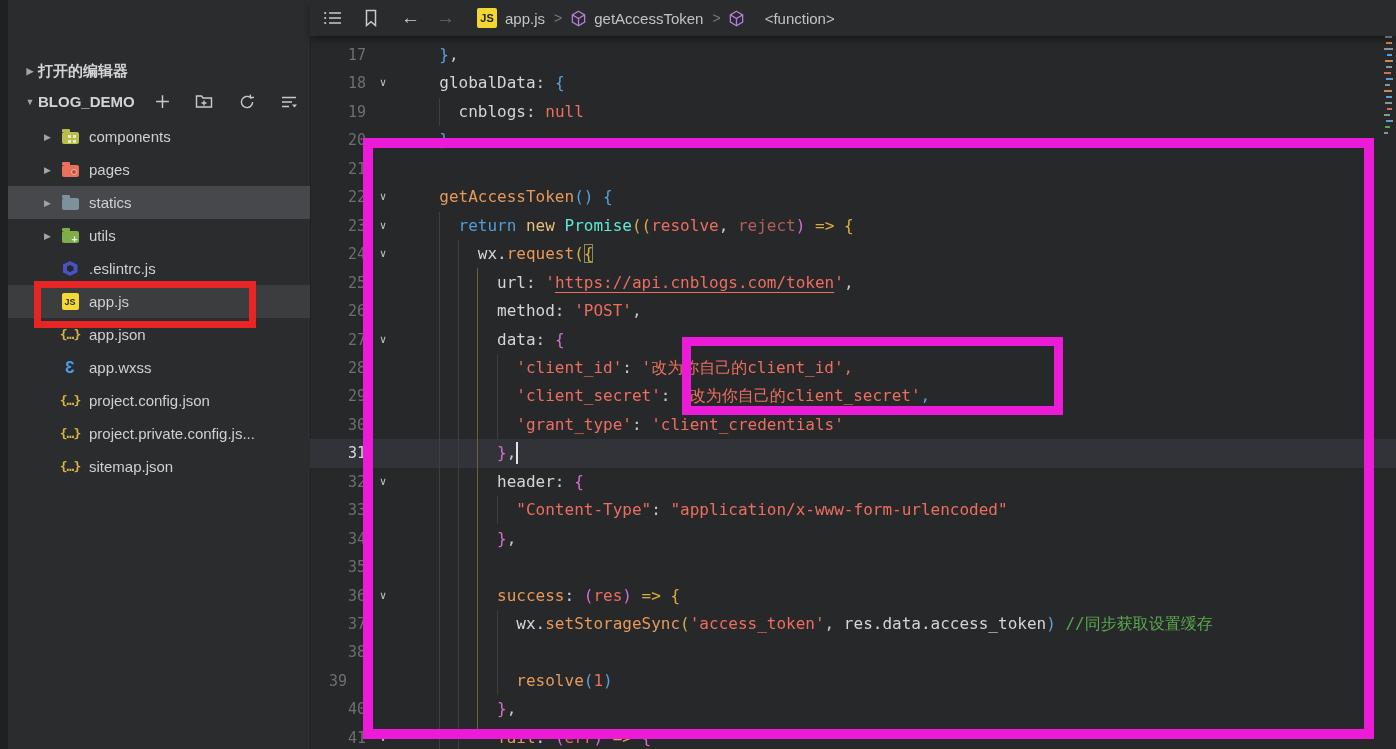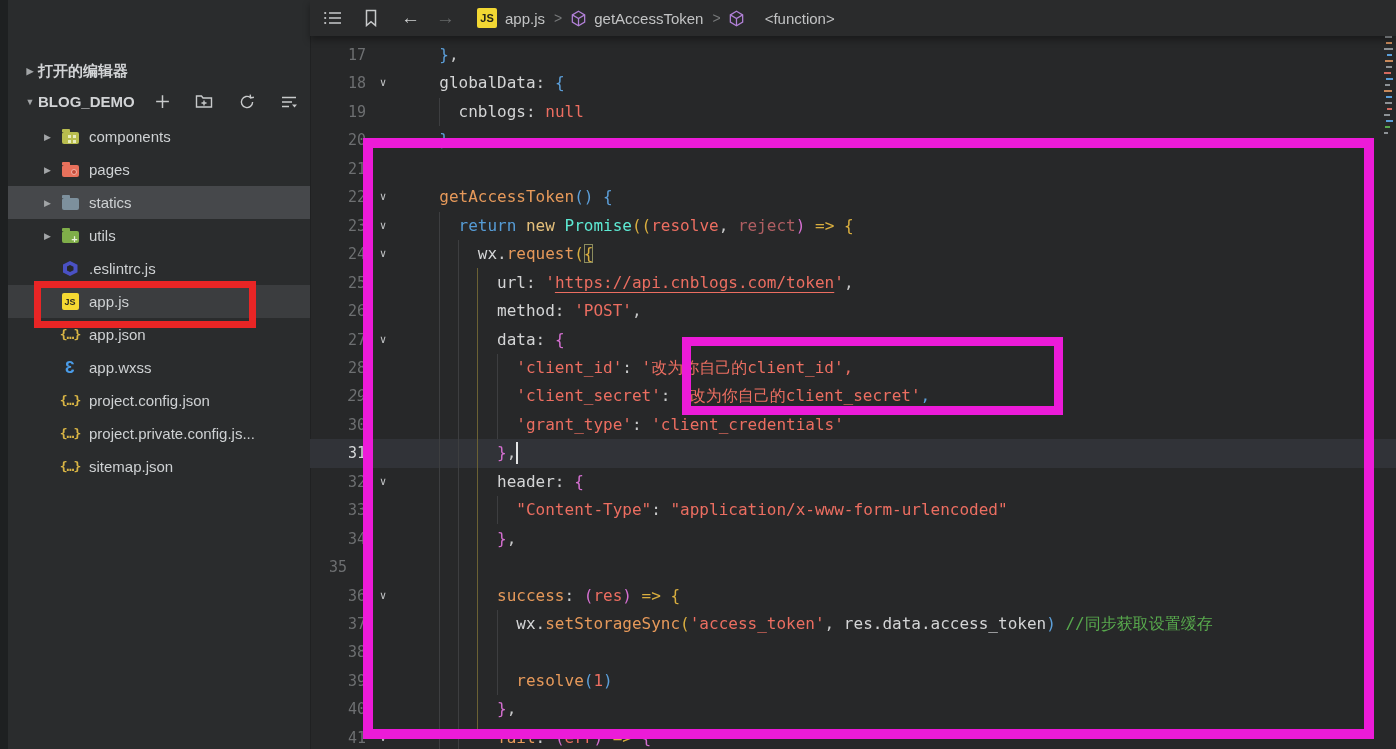--- a/index.html
+++ b/index.html
@@ -304,44 +304,44 @@
       <div class="crow" style="top: 204.15px;"><span class="c-w">      wx</span><span class="c-p">.</span><span class="c-o">request</span><span class="c-g">(</span><span class="c-gx">{</span></div>
       <div class="gnum" style="top: 232.6px;">25</div>
       <div class="crow" style="top: 232.6px;"><span class="c-w">        url</span><span class="c-p">:</span><span class="c-w"> </span><span class="c-s">'</span><span class="c-su">https://api.cnblogs.com/token</span><span class="c-s">'</span><span class="c-p">,</span></div>
       <div class="gnum" style="top: 261.05px;">26</div>
       <div class="crow" style="top: 261.05px;"><span class="c-w">        method</span><span class="c-p">:</span><span class="c-w"> </span><span class="c-s">'POST'</span><span class="c-p">,</span></div>
       <div class="gnum" style="top: 289.5px;">27</div>
       <div class="chev" style="top: 289.5px;">∨</div>
       <div class="crow" style="top: 289.5px;"><span class="c-w">        data</span><span class="c-p">:</span><span class="c-w"> </span><span class="c-pk">{</span></div>
       <div class="gnum" style="top: 317.95px;">28</div>
       <div class="crow" style="top: 317.95px;"><span class="c-w">          </span><span class="c-s">'client_id'</span><span class="c-p">:</span><span class="c-w"> </span><span class="c-s">'改为你自己的client_id'</span><span class="c-s">,</span></div>
-      <div class="gnum" style="top: 346.4px; font-style: italic;">29</div>
+      <div class="gnum" style="top: 346.4px;">29</div>
       <div class="crow" style="top: 346.4px;"><span class="c-w">          </span><span class="c-s">'client_secret'</span><span class="c-p">:</span><span class="c-w"> </span><span class="c-s">'改为你自己的client_secret'</span><span class="c-bb">,</span></div>
       <div class="gnum" style="top: 374.85px;">30</div>
       <div class="crow" style="top: 374.85px;"><span class="c-w">          </span><span class="c-s">'grant_type'</span><span class="c-p">:</span><span class="c-w"> </span><span class="c-s">'client_credentials'</span></div>
       <div class="gnum active" style="top: 403.3px;">31</div>
       <div class="crow" style="top: 403.3px;"><span class="c-w">        </span><span class="c-pk">}</span><span class="c-p">,</span></div>
       <div class="cursor" style="left: 206.32px; top: 406.3px;"></div>
       <div class="gnum" style="top: 431.75px;">32</div>
       <div class="chev" style="top: 431.75px;">∨</div>
       <div class="crow" style="top: 431.75px;"><span class="c-w">        header</span><span class="c-p">:</span><span class="c-w"> </span><span class="c-pk">{</span></div>
       <div class="gnum" style="top: 460.2px;">33</div>
       <div class="crow" style="top: 460.2px;"><span class="c-w">          </span><span class="c-s">"Content-Type"</span><span class="c-p">:</span><span class="c-w"> </span><span class="c-s">"application/x-www-form-urlencoded"</span></div>
       <div class="gnum" style="top: 488.65px;">34</div>
       <div class="crow" style="top: 488.65px;"><span class="c-w">        </span><span class="c-pk">}</span><span class="c-p">,</span></div>
-      <div class="gnum" style="top: 517.1px; text-align: center;">35</div>
+      <div class="gnum" style="top: 517.1px;">35</div>
       <div class="crow" style="top: 517.1px;"></div>
       <div class="gnum" style="top: 545.55px;">36</div>
       <div class="chev" style="top: 545.55px;">∨</div>
       <div class="crow" style="top: 545.55px;"><span class="c-w">        </span><span class="c-o">success</span><span class="c-p">:</span><span class="c-w"> </span><span class="c-pk">(</span><span class="c-s">res</span><span class="c-pk">)</span><span class="c-w"> </span><span class="c-g">=&gt;</span><span class="c-w"> </span><span class="c-g">{</span></div>
       <div class="gnum" style="top: 574px;">37</div>
       <div class="crow" style="top: 574px;"><span class="c-w">          wx</span><span class="c-p">.</span><span class="c-o">setStorageSync</span><span class="c-g">(</span><span class="c-s">'access_token'</span><span class="c-p">,</span><span class="c-w"> res.data.access_token</span><span class="c-bb">)</span><span class="c-w"> </span><span class="c-gr">//同步获取设置缓存</span></div>
       <div class="gnum" style="top: 602.45px;">38</div>
       <div class="crow" style="top: 602.45px;"></div>
-      <div class="gnum" style="top: 630.9px;">39</div>
+      <div class="gnum" style="top: 630.9px; text-align: center;">39</div>
       <div class="crow" style="top: 630.9px;"><span class="c-w">          </span><span class="c-o">resolve</span><span class="c-bb">(</span><span class="c-s">1</span><span class="c-bb">)</span></div>
       <div class="gnum" style="top: 659.35px;">40</div>
       <div class="crow" style="top: 659.35px;"><span class="c-w">        </span><span class="c-pk">}</span><span class="c-p">,</span></div>
       <div class="gnum" style="top: 687.8px;">41</div>
       <div class="chev" style="top: 687.8px;">∨</div>
       <div class="crow" style="top: 687.8px;"><span class="c-w">        </span><span class="c-o">fail</span><span class="c-p">:</span><span class="c-w"> </span><span class="c-pk">(</span><span class="c-s">err</span><span class="c-pk">)</span><span class="c-w"> </span><span class="c-g">=&gt;</span><span class="c-w"> </span><span class="c-pk">{</span></div>
     </div>
 
   <div id="annotations">
       <div class="anno" style="left: 34px; top: 281px; width: 222px; height: 47px; border: 7px solid rgb(232, 37, 37);"></div>

